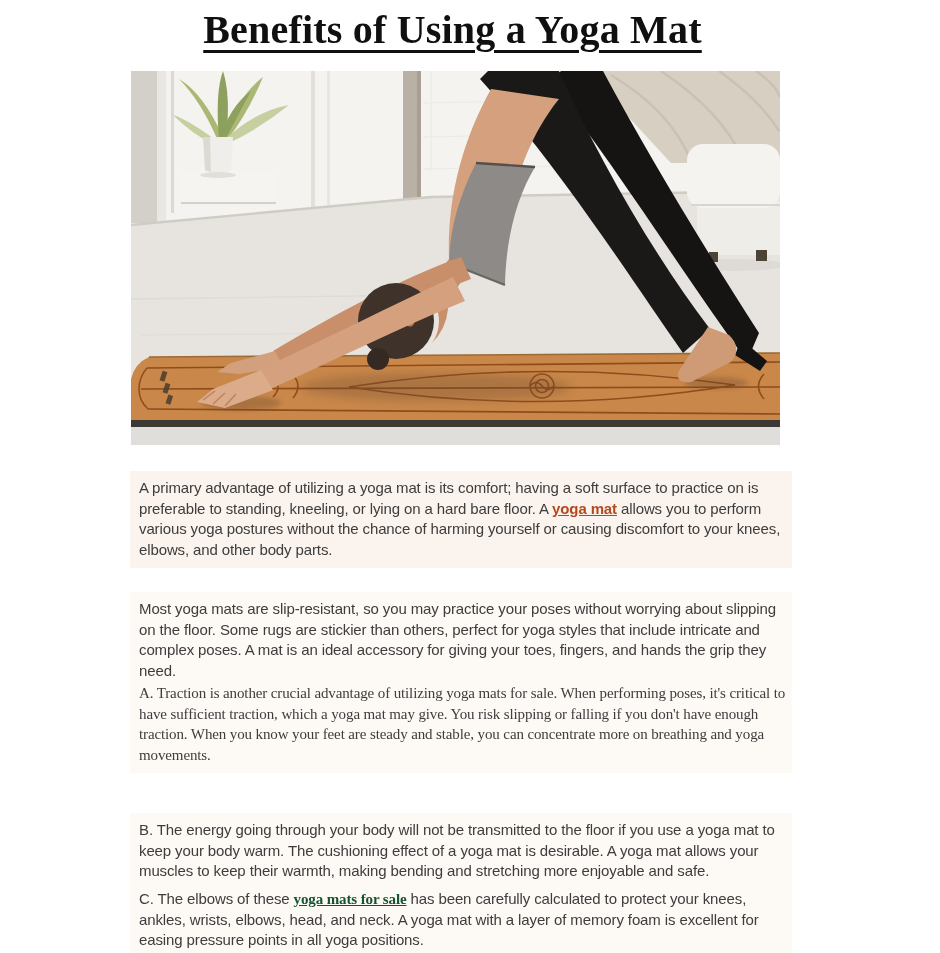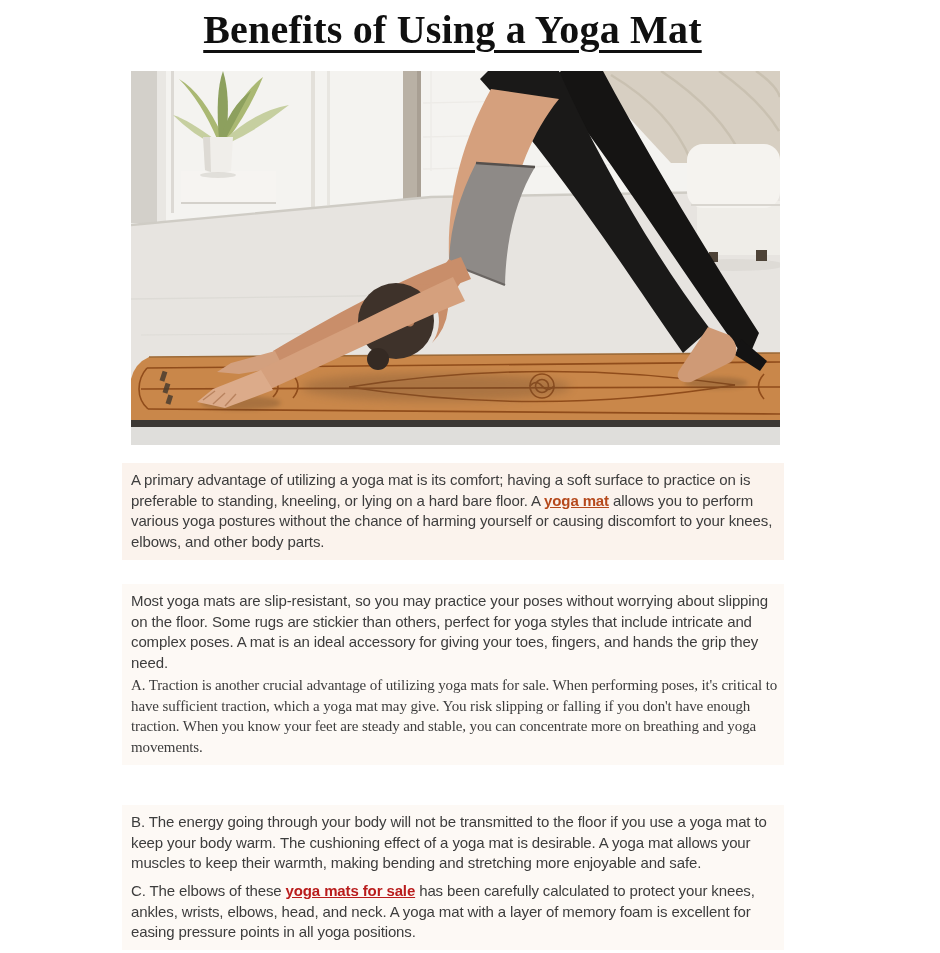--- a/index.html
+++ b/index.html
@@ -8,21 +8,21 @@
   
   .doc-title{position:absolute;left:122px;top:6px;width:661px;margin:0;text-align:center;
              font-family:"Liberation Serif","DejaVu Serif",serif;font-weight:700;font-size:40px;
              color:#101010;letter-spacing:0.2px;
              text-decoration:underline;text-decoration-thickness:3px;text-underline-offset:7px;}
   
   .photo{position:absolute;left:131px;top:71px;width:649px;height:374px;margin:0;line-height:0;}
   .photo svg{display:block;width:649px;height:374px;}
   
   .article{position:absolute;left:122px;top:0;width:661px;height:953px;}
-  .para{position:absolute;left:0;width:653px;margin:0;padding:7px 0 7px 9px;
+  .para{position:absolute;left:0;width:653px;margin:8px;padding:7px 0 7px 9px;
         font-size:15px;line-height:20.7px;color:#3d3d3d;letter-spacing:-0.12px;
         background:#fdf9f5;}
   .para:nth-of-type(1){top:463px;background:#fbf3ed;}
   .para:nth-of-type(2){top:584px;}
   .para:nth-of-type(3){top:668px;font-family:Liberation Serif, serif;}
   .para:nth-of-type(4){top:805px;}
   .para:nth-of-type(5){top:874px;}
   .doc-link{font-weight:700;text-decoration:underline;cursor:pointer;}
 </style>
 </head>
@@ -183,16 +183,16 @@
         </g>
       </g>
     </svg>
   </figure>
 
   <div class="article">
       <p class="para"><span>A primary advantage of utilizing a yoga mat is its comfort; having a soft surface to practice on is preferable to standing, kneeling, or lying on a hard bare floor. A </span><a class="doc-link" style="color: rgb(181, 73, 28);">yoga mat</a><span> allows you to perform various yoga postures without the chance of harming yourself or causing discomfort to your knees, elbows, and other body parts.</span></p>
       <p class="para"><span>Most yoga mats are slip-resistant, so you may practice your poses without worrying about slipping on the floor. Some rugs are stickier than others, perfect for yoga styles that include intricate and complex poses. A mat is an ideal accessory for giving your toes, fingers, and hands the grip they need.</span></p>
       <p class="para"><span>A. Traction is another crucial advantage of utilizing yoga mats for sale. When performing poses, it's critical to have sufficient traction, which a yoga mat may give. You risk slipping or falling if you don't have enough traction. When you know your feet are steady and stable, you can concentrate more on breathing and yoga movements.</span></p>
       <p class="para"><span>B. The energy going through your body will not be transmitted to the floor if you use a yoga mat to keep your body warm. The cushioning effect of a yoga mat is desirable. A yoga mat allows your muscles to keep their warmth, making bending and stretching more enjoyable and safe.</span></p>
-      <p class="para"><span>C. The elbows of these </span><a class="doc-link" style="color: #b91c1c;">yoga mats for sale</a><span> has been carefully calculated to protect your knees, ankles, wrists, elbows, head, and neck. A yoga mat with a layer of memory foam is excellent for easing pressure points in all yoga positions.</span></p>
+      <p class="para"><span>C. The elbows of these </span><a class="doc-link" style="color: #14532d; font-family: Liberation Serif, serif;">yoga mats for sale</a><span> has been carefully calculated to protect your knees, ankles, wrists, elbows, head, and neck. A yoga mat with a layer of memory foam is excellent for easing pressure points in all yoga positions.</span></p>
     </div>
 
 </div>
 
 </body></html>

